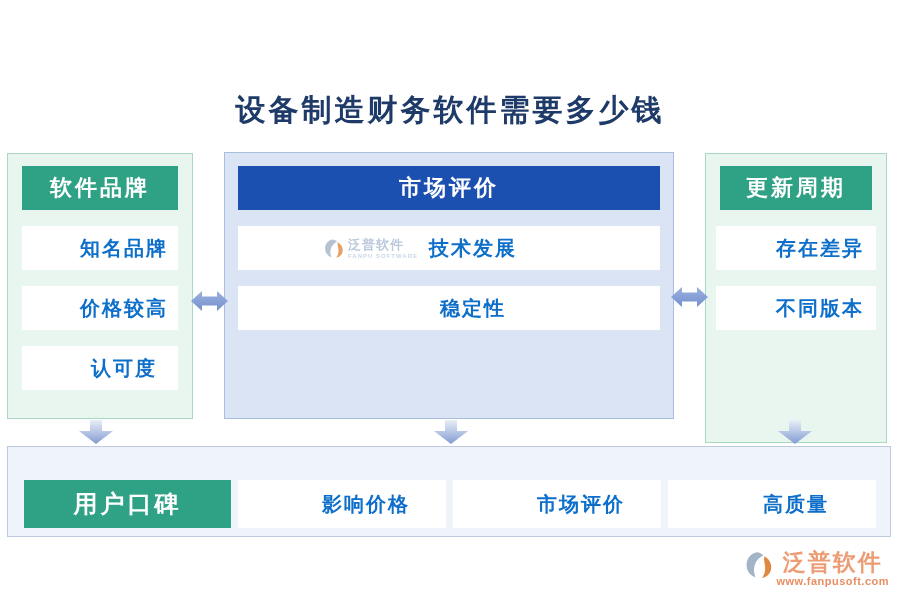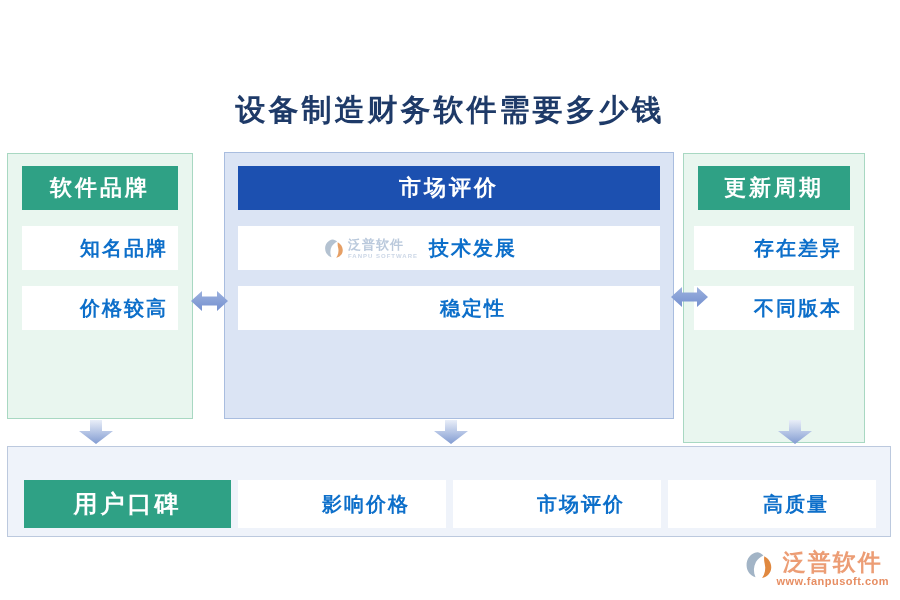--- a/index.html
+++ b/index.html
@@ -16,21 +16,21 @@
     white-space:nowrap;
   }
   .panel {
     position:absolute; display:flex; flex-direction:column;
     align-items:center; padding-top:12px; gap:16px;
   }
   .panel.mint { background:#e9f6ef; border:1px solid #a8d8c2; }
   .panel.lav  { background:#dbe4f4; border:1px solid #a9bddf; }
   .panel.left  { left:7px;   top:153px; width:186px; height:266px; }
   .panel.mid   { left:224px; top:152px; width:450px; height:267px; padding-top:13px; }
-  .panel.right { left:683px; top:153px; width:182px; height:290px; }
+  .panel.right { left:705px; top:153px; width:182px; height:290px; }
 
   .hdr-btn {
     height:44px; display:flex; align-items:center; justify-content:center;
     color:#ffffff; font-weight:700; font-size:22px; letter-spacing:3px;
     white-space:nowrap;
   }
   .green-bg { background:#2fa185; }
   .blue-bg  { background:#1c50b0; }
   .w-narrow { width:156px; }
   .w-wide   { width:422px; }
@@ -95,20 +95,21 @@
 </svg>
 
 <div id="canvas">
 
   <div class="title">设备制造财务软件需要多少钱</div>
 
   <div class="panel mint left">
     <div class="hdr-btn green-bg w-narrow">软件品牌</div>
     <div class="item w-narrow">知名品牌</div>
     <div class="item w-narrow">价格较高</div>
+    <div class="item w-narrow">认可度</div>
   </div>
 
   <div class="panel lav mid">
     <div class="hdr-btn blue-bg w-wide">市场评价</div>
     <div class="item w-wide">
       <span class="wm">
         <svg width="20" height="20" viewBox="0 0 32 32">
           <path fill="#a2b4c6" d="M14 1.5 C6.5 2.5 1.5 9 1.8 16.5 C2 23 6 28 12 30 C9.5 24 9.5 18 12.5 12.5 C14.5 9 17.5 6.5 21 5 C19 3 16.5 1.8 14 1.5 Z"></path>
           <path fill="#e0883f" d="M22 6 C27 8.5 30.2 13.5 30 19 C29.7 25 25.5 29.5 19.5 30.8 C23 26 24 20 22.5 14.5 C22 12 21.5 9 22 6 Z"></path>
         </svg>

